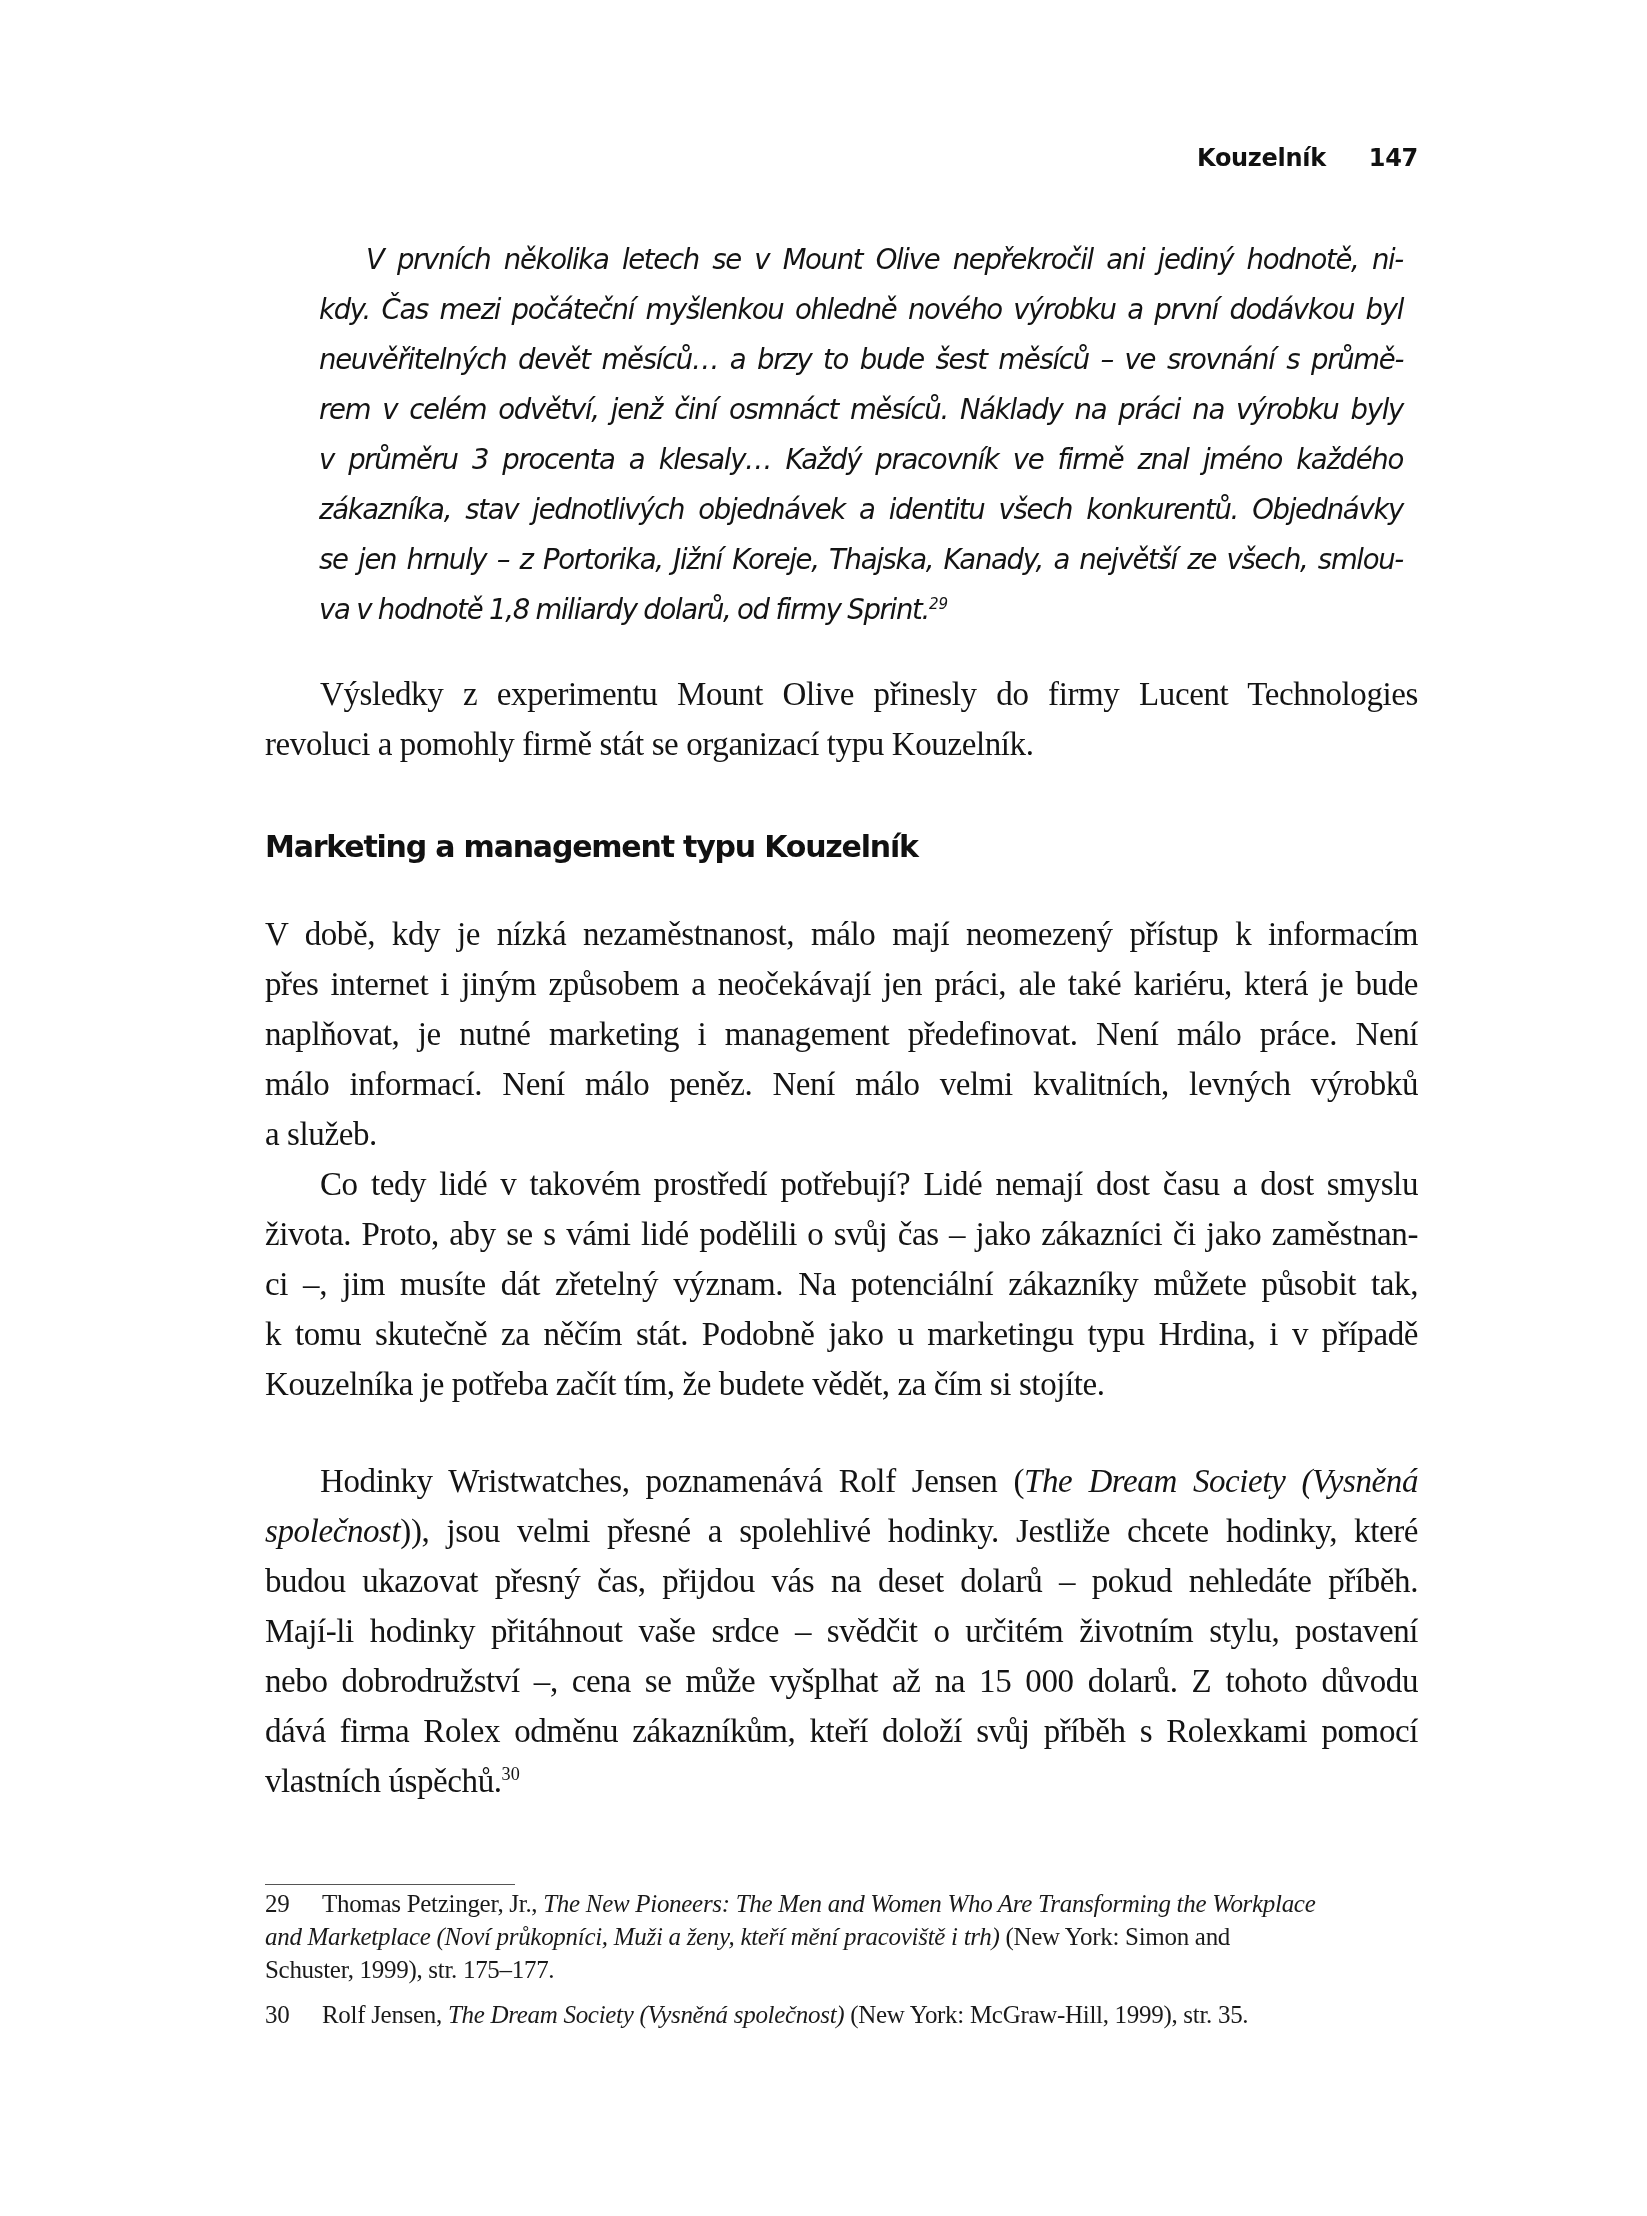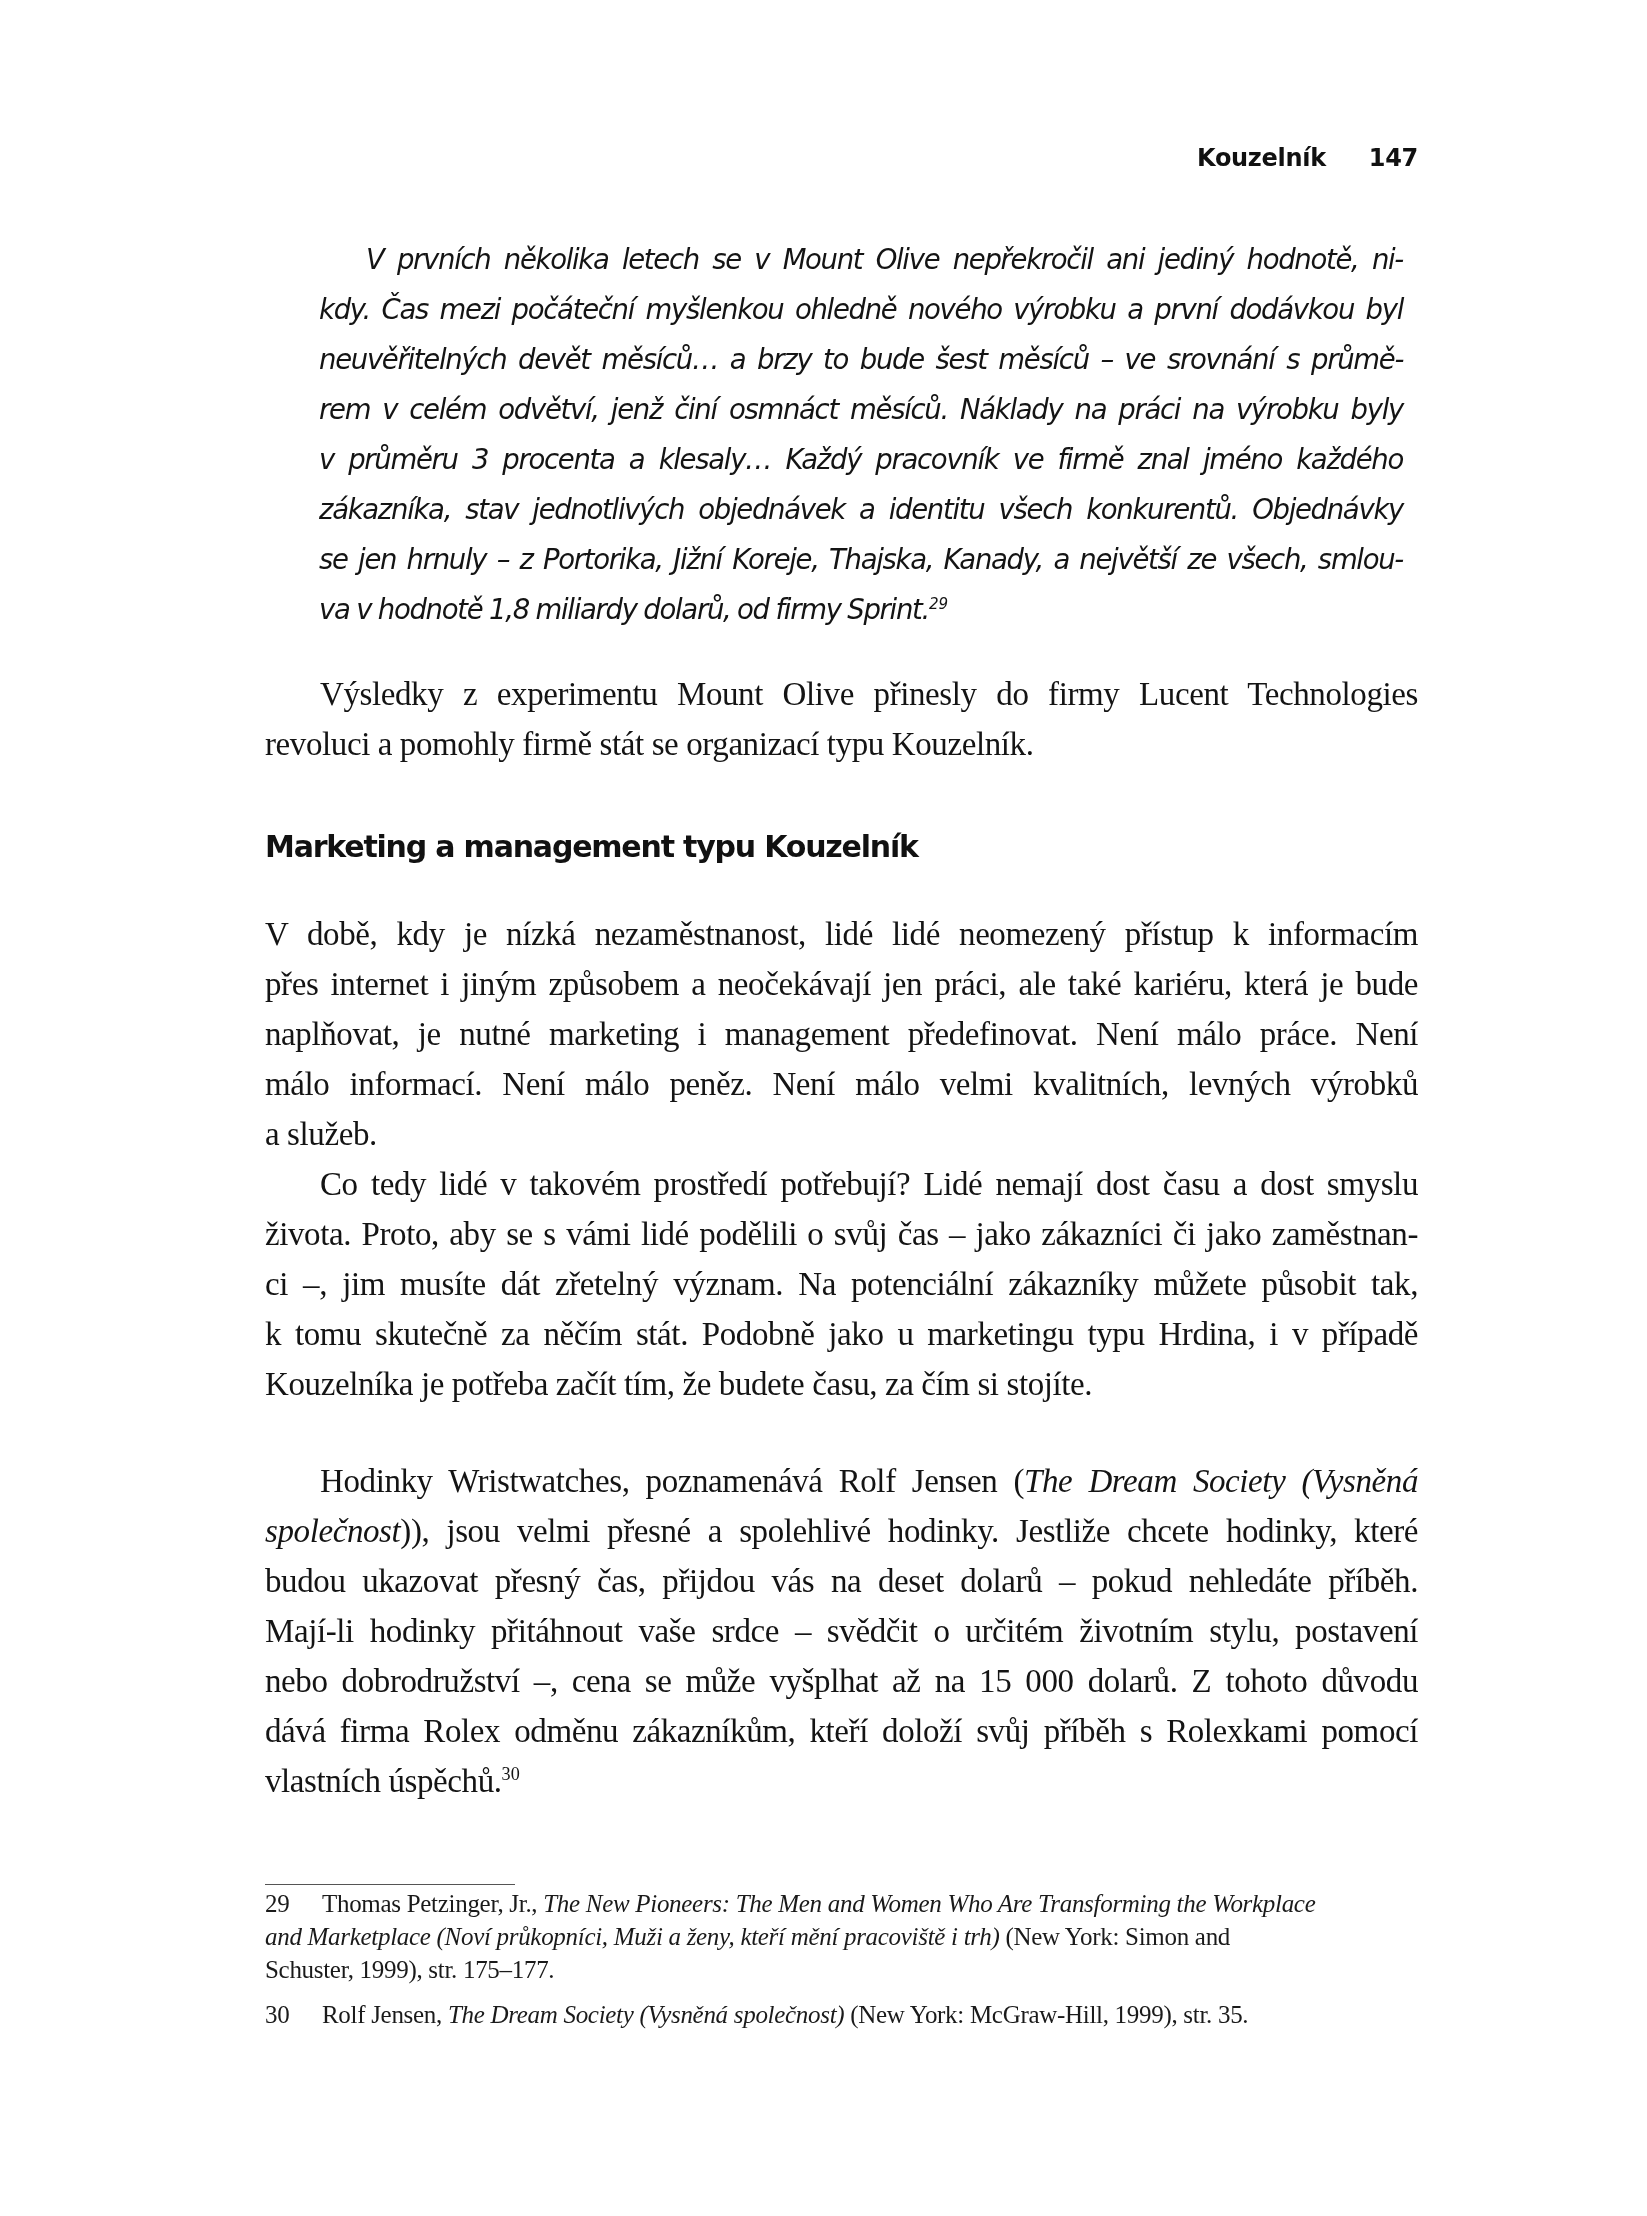--- a/index.html
+++ b/index.html
@@ -123,33 +123,33 @@
 </div>
 
 <div class="body-text p1">
   <span class="line indent">Výsledky z experimentu Mount Olive přinesly do firmy Lucent Technologies</span>
   <span class="line last">revoluci a pomohly firmě stát se organizací typu Kouzelník.</span>
 </div>
 
 <div class="heading">Marketing a management typu Kouzelník</div>
 
 <div class="body-text p2">
-  <span class="line">V době, kdy je nízká nezaměstnanost, lidé lidé neomezený přístup k informacím</span>
+  <span class="line">V době, kdy je nízká nezaměstnanost, málo mají neomezený přístup k informacím</span>
   <span class="line">přes internet i jiným způsobem a neočekávají jen práci, ale také kariéru, která je bude</span>
   <span class="line">naplňovat, je nutné marketing i management předefinovat. Není málo práce. Není</span>
   <span class="line">málo informací. Není málo peněz. Není málo velmi kvalitních, levných výrobků</span>
   <span class="line last">a služeb.</span>
 </div>
 
 <div class="body-text p3">
   <span class="line indent">Co tedy lidé v takovém prostředí potřebují? Lidé nemají dost času a dost smyslu</span>
   <span class="line">života. Proto, aby se s vámi lidé podělili o svůj čas – jako zákazníci či jako zaměstnan-</span>
   <span class="line">ci –, jim musíte dát zřetelný význam. Na potenciální zákazníky můžete působit tak,</span>
   <span class="line">k tomu skutečně za něčím stát. Podobně jako u marketingu typu Hrdina, i v případě</span>
-  <span class="line last">Kouzelníka je potřeba začít tím, že budete času, za čím si stojíte.</span>
+  <span class="line last">Kouzelníka je potřeba začít tím, že budete vědět, za čím si stojíte.</span>
 </div>
 
 <div class="body-text p4">
   <span class="line indent"><span>Hodinky Wristwatches, poznamenává Rolf Jensen (</span><i>The Dream Society (Vysněná</i></span>
   <span class="line"><i>společnost</i><span>)), jsou velmi přesné a spolehlivé hodinky. Jestliže chcete hodinky, které</span></span>
   <span class="line">budou ukazovat přesný čas, přijdou vás na deset dolarů – pokud nehledáte příběh.</span>
   <span class="line">Mají-li hodinky přitáhnout vaše srdce – svědčit o určitém životním stylu, postavení</span>
   <span class="line">nebo dobrodružství –, cena se může vyšplhat až na 15 000 dolarů. Z tohoto důvodu</span>
   <span class="line">dává firma Rolex odměnu zákazníkům, kteří doloží svůj příběh s Rolexkami pomocí</span>
   <span class="line last"><span>vlastních úspěchů.</span><sup>30</sup></span>

